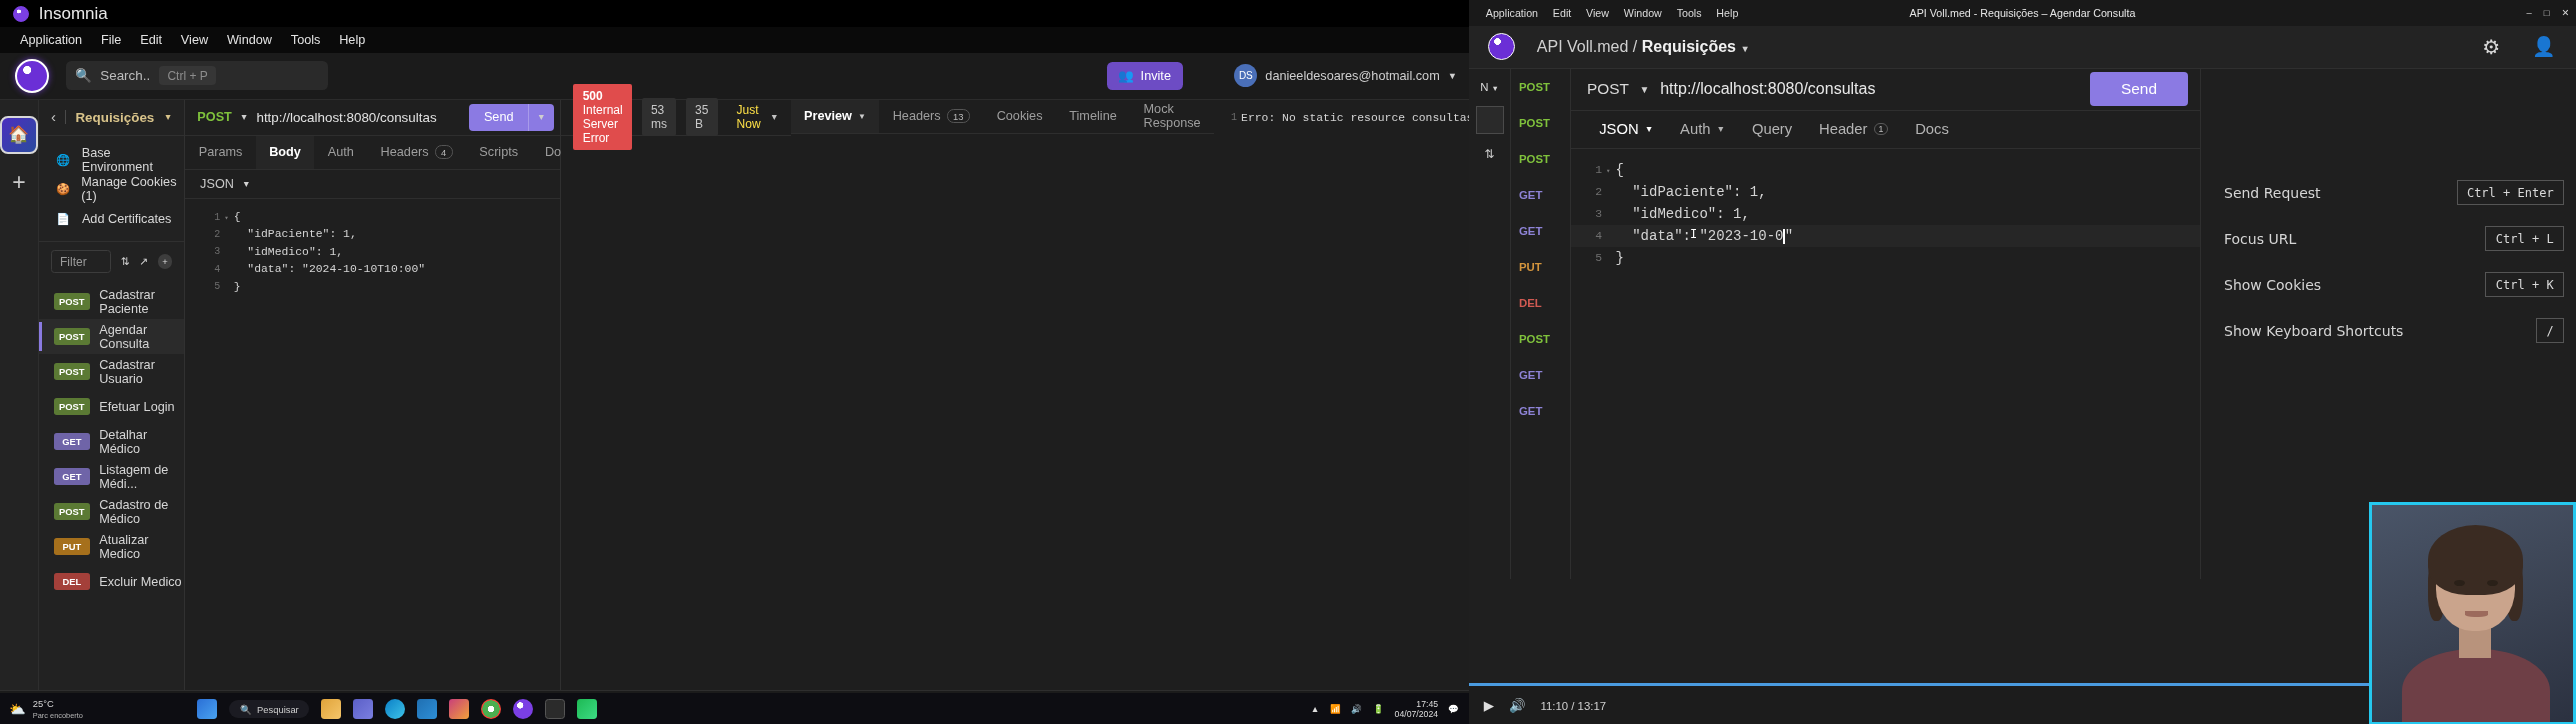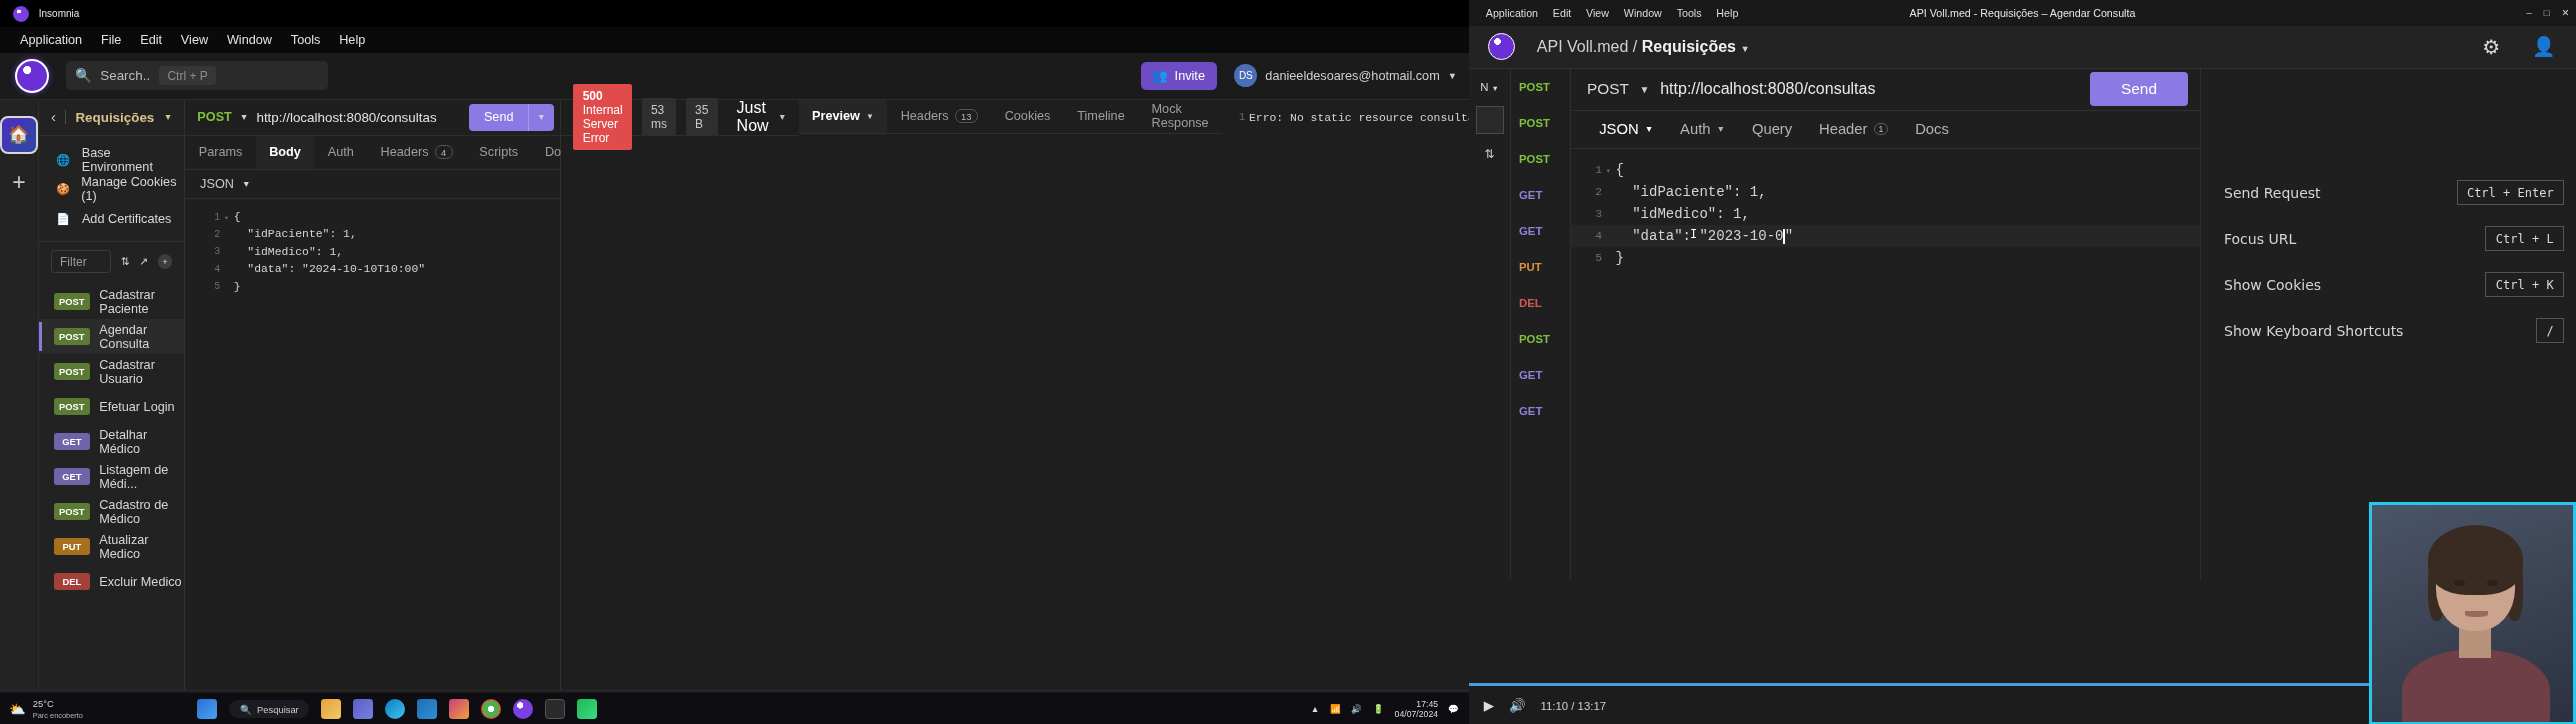--- a/index.html
+++ b/index.html
@@ -9,34 +9,34 @@
     font-family: "Liberation Sans", sans-serif;
     overflow: hidden;
   }
   .root { position: relative; width: 2576px; height: 725px; }
 
   
   .app-left { position: absolute; left: 0; top: 0; width: 1469px; height: 725px; background: #1e1e1e; }
 
   .titlebar { height: 27px; background: #000; display: flex; align-items: center; padding-left: 13.4px; gap: 9.4px; }
   .titlebar .logo { width: 16px; height: 16px; border-radius: 50%; background: radial-gradient(circle at 35% 32%, #fff 0 14%, #7b3fe4 16% 100%); border: 1.3px solid #7b3fe4; }
-  .titlebar .ttl { color: #e8e8e8; font-size: 10px; }
+  .titlebar .ttl { color: #e8e8e8; font-size: 17px; }
 
   .menubar { height: 25.5px; background: #0a0a0a; display: flex; align-items: center; padding-left: 10.7px; gap: 0px; }
   .menubar .mi { color: #e3e3e3; font-size: 12.7px; padding: 2.7px 9.4px; cursor: default; }
 
   .topbar { height: 47px; background: #1b1b1b; display: flex; align-items: center; padding-left: 14.8px; gap: 17.4px; border-bottom: 0.7px solid #2c2c2c; }
   .ins-logo { width: 34px; height: 34px; border-radius: 50%; background: radial-gradient(circle at 34% 30%, #ffffff 0 13%, #6b2fd6 15% 100%); border: 2px solid #ffffff; box-shadow: 0 0 6.7px rgba(123,63,228,.7); }
   .searchbox { width: 262px; height: 29.5px; background: #2a2a2a; border-radius: 5.4px; display: flex; align-items: center; padding: 0 9.4px; gap: 8px; }
   .searchbox .sicon { color: #cfcfcf; font-size: 13.4px; }
   .searchbox .sph { color: #bdbdbd; font-size: 13.4px; }
   .searchbox .kbd { margin-left: 1.3px; background: #363636; color: #8d8d8d; font-size: 12px; padding: 2.7px 8px; border-radius: 4px; }
   .topbar .spacer { flex: 1; }
   .invite-btn { height: 28px; background: #6d4cc4; color: #fff; font-size: 12.7px; border-radius: 5.4px; display: flex; align-items: center; gap: 6px; padding: 0 12px; }
-  .avatar-chip { display: flex; align-items: center; gap: 8px; margin-right: 12px; }
+  .avatar-chip { display: flex; align-items: center; gap: 8px; margin-right: 12px; margin-left: 34px; }
   .avatar-chip .av { width: 23px; height: 23px; border-radius: 50%; background: #4a6fb8; color: #fff; font-size: 10px; display: flex; align-items: center; justify-content: center; }
   .avatar-chip .em { color: #cfcfcf; font-size: 12.7px; }
   .avatar-chip .cv { color: #cfcfcf; font-size: 9.4px; }
 
   .body-area { display: flex; height: 590px; }
 
   .rail { width: 59px; background: #232323; border-right: 0.7px solid #2e2e2e; padding-top: 16px; display: flex; flex-direction: column; align-items: center; gap: 17.4px; }
   .rail .home { width: 38px; height: 38px; border-radius: 8px; background: linear-gradient(135deg,#4b2fbf,#2b4b9e); border: 2px solid #d8d8d8; display: flex; align-items: center; justify-content: center; color: #fff; font-size: 17px; }
   .rail .plus { color: #cccccc; font-size: 23px; line-height: 1; }
 
@@ -95,21 +95,21 @@
   .k { color: #7fc13c; } .n { color: #c25b5b; } .s { color: #d2a24c; } .p { color: #cfcfcf; }
 
   .beautify { height: 31px; display: flex; align-items: center; padding-left: 14.8px; border-top: 0.7px solid #2e2e2e; color: #bdbdbd; font-size: 11.4px; }
 
   .pane-res { flex: 1; background: #1e1e1e; display: flex; flex-direction: row; }
   .res-status { height: 36px; display: flex; align-items: center; gap: 9.4px; padding: 0 12px; border-bottom: 0.7px solid #2e2e2e; }
   .pill-err { background: #e04c4c; color: #fff; font-size: 12px; border-radius: 2px; padding: 4.7px 9.4px; }
   .pill-err b { font-weight: bold; }
   .pill-dim { background: #2f2f2f; color: #c9c9c9; font-size: 12px; border-radius: 2px; padding: 4.7px 9.4px; }
   .res-status .spacer { flex: 1; }
-  .res-status .just { color: #ffffff; font-size: 16px; }
+  .res-status .just { color: #fde047; font-size: 12px; }
   .res-status .cv { color: #c2c2c2; font-size: 8.7px; }
 
   .res-body { flex: 1; padding-top: 9.4px; font-family: "Liberation Mono", monospace; font-size: 11.4px; }
   .res-body .eline .ln { width: 27px; }
   .res-err { color: #d9d9d9; }
 
   .statusbar { height: 27px; background: #1b1b1b; border-top: 0.7px solid #2e2e2e; display: flex; align-items: center; padding: 0 14.8px; gap: 8px; }
   .statusbar .prefs { color: #c6c6c6; font-size: 11.4px; display: flex; align-items: center; gap: 6.7px; }
   .statusbar .spacer { flex: 1; }
   .statusbar .online { color: #c6c6c6; font-size: 11.4px; display: flex; align-items: center; gap: 6px; }

